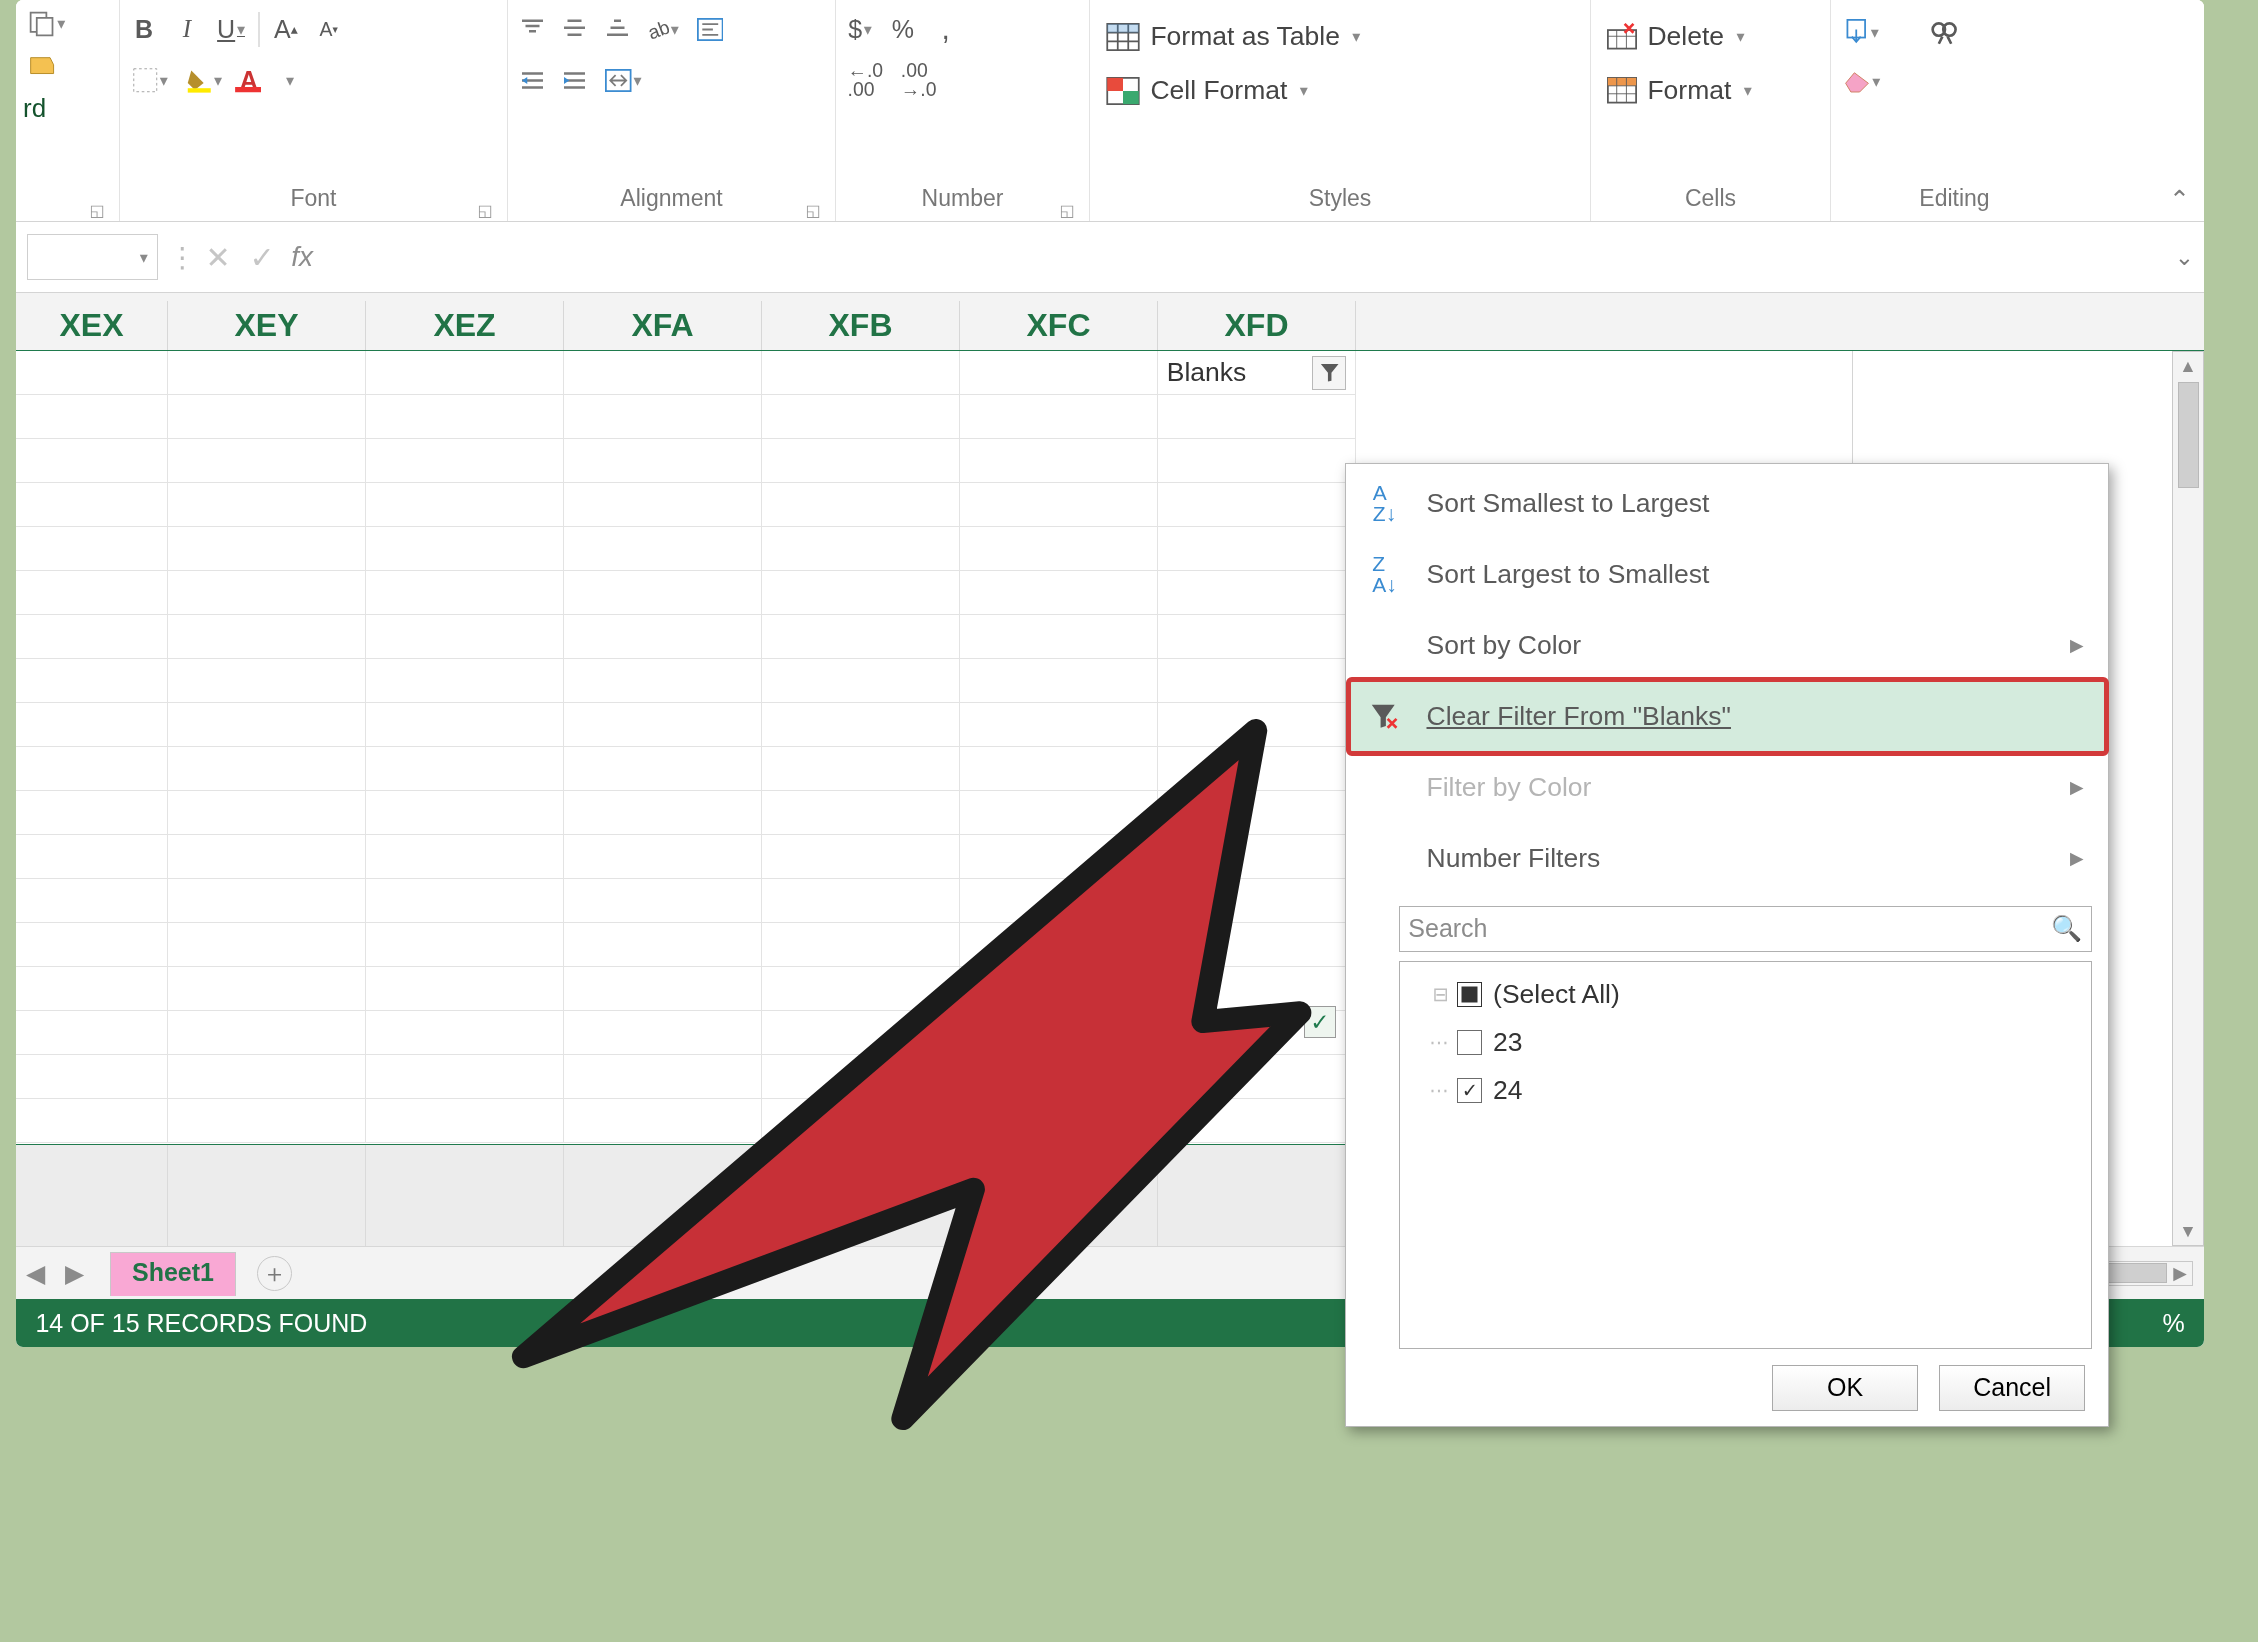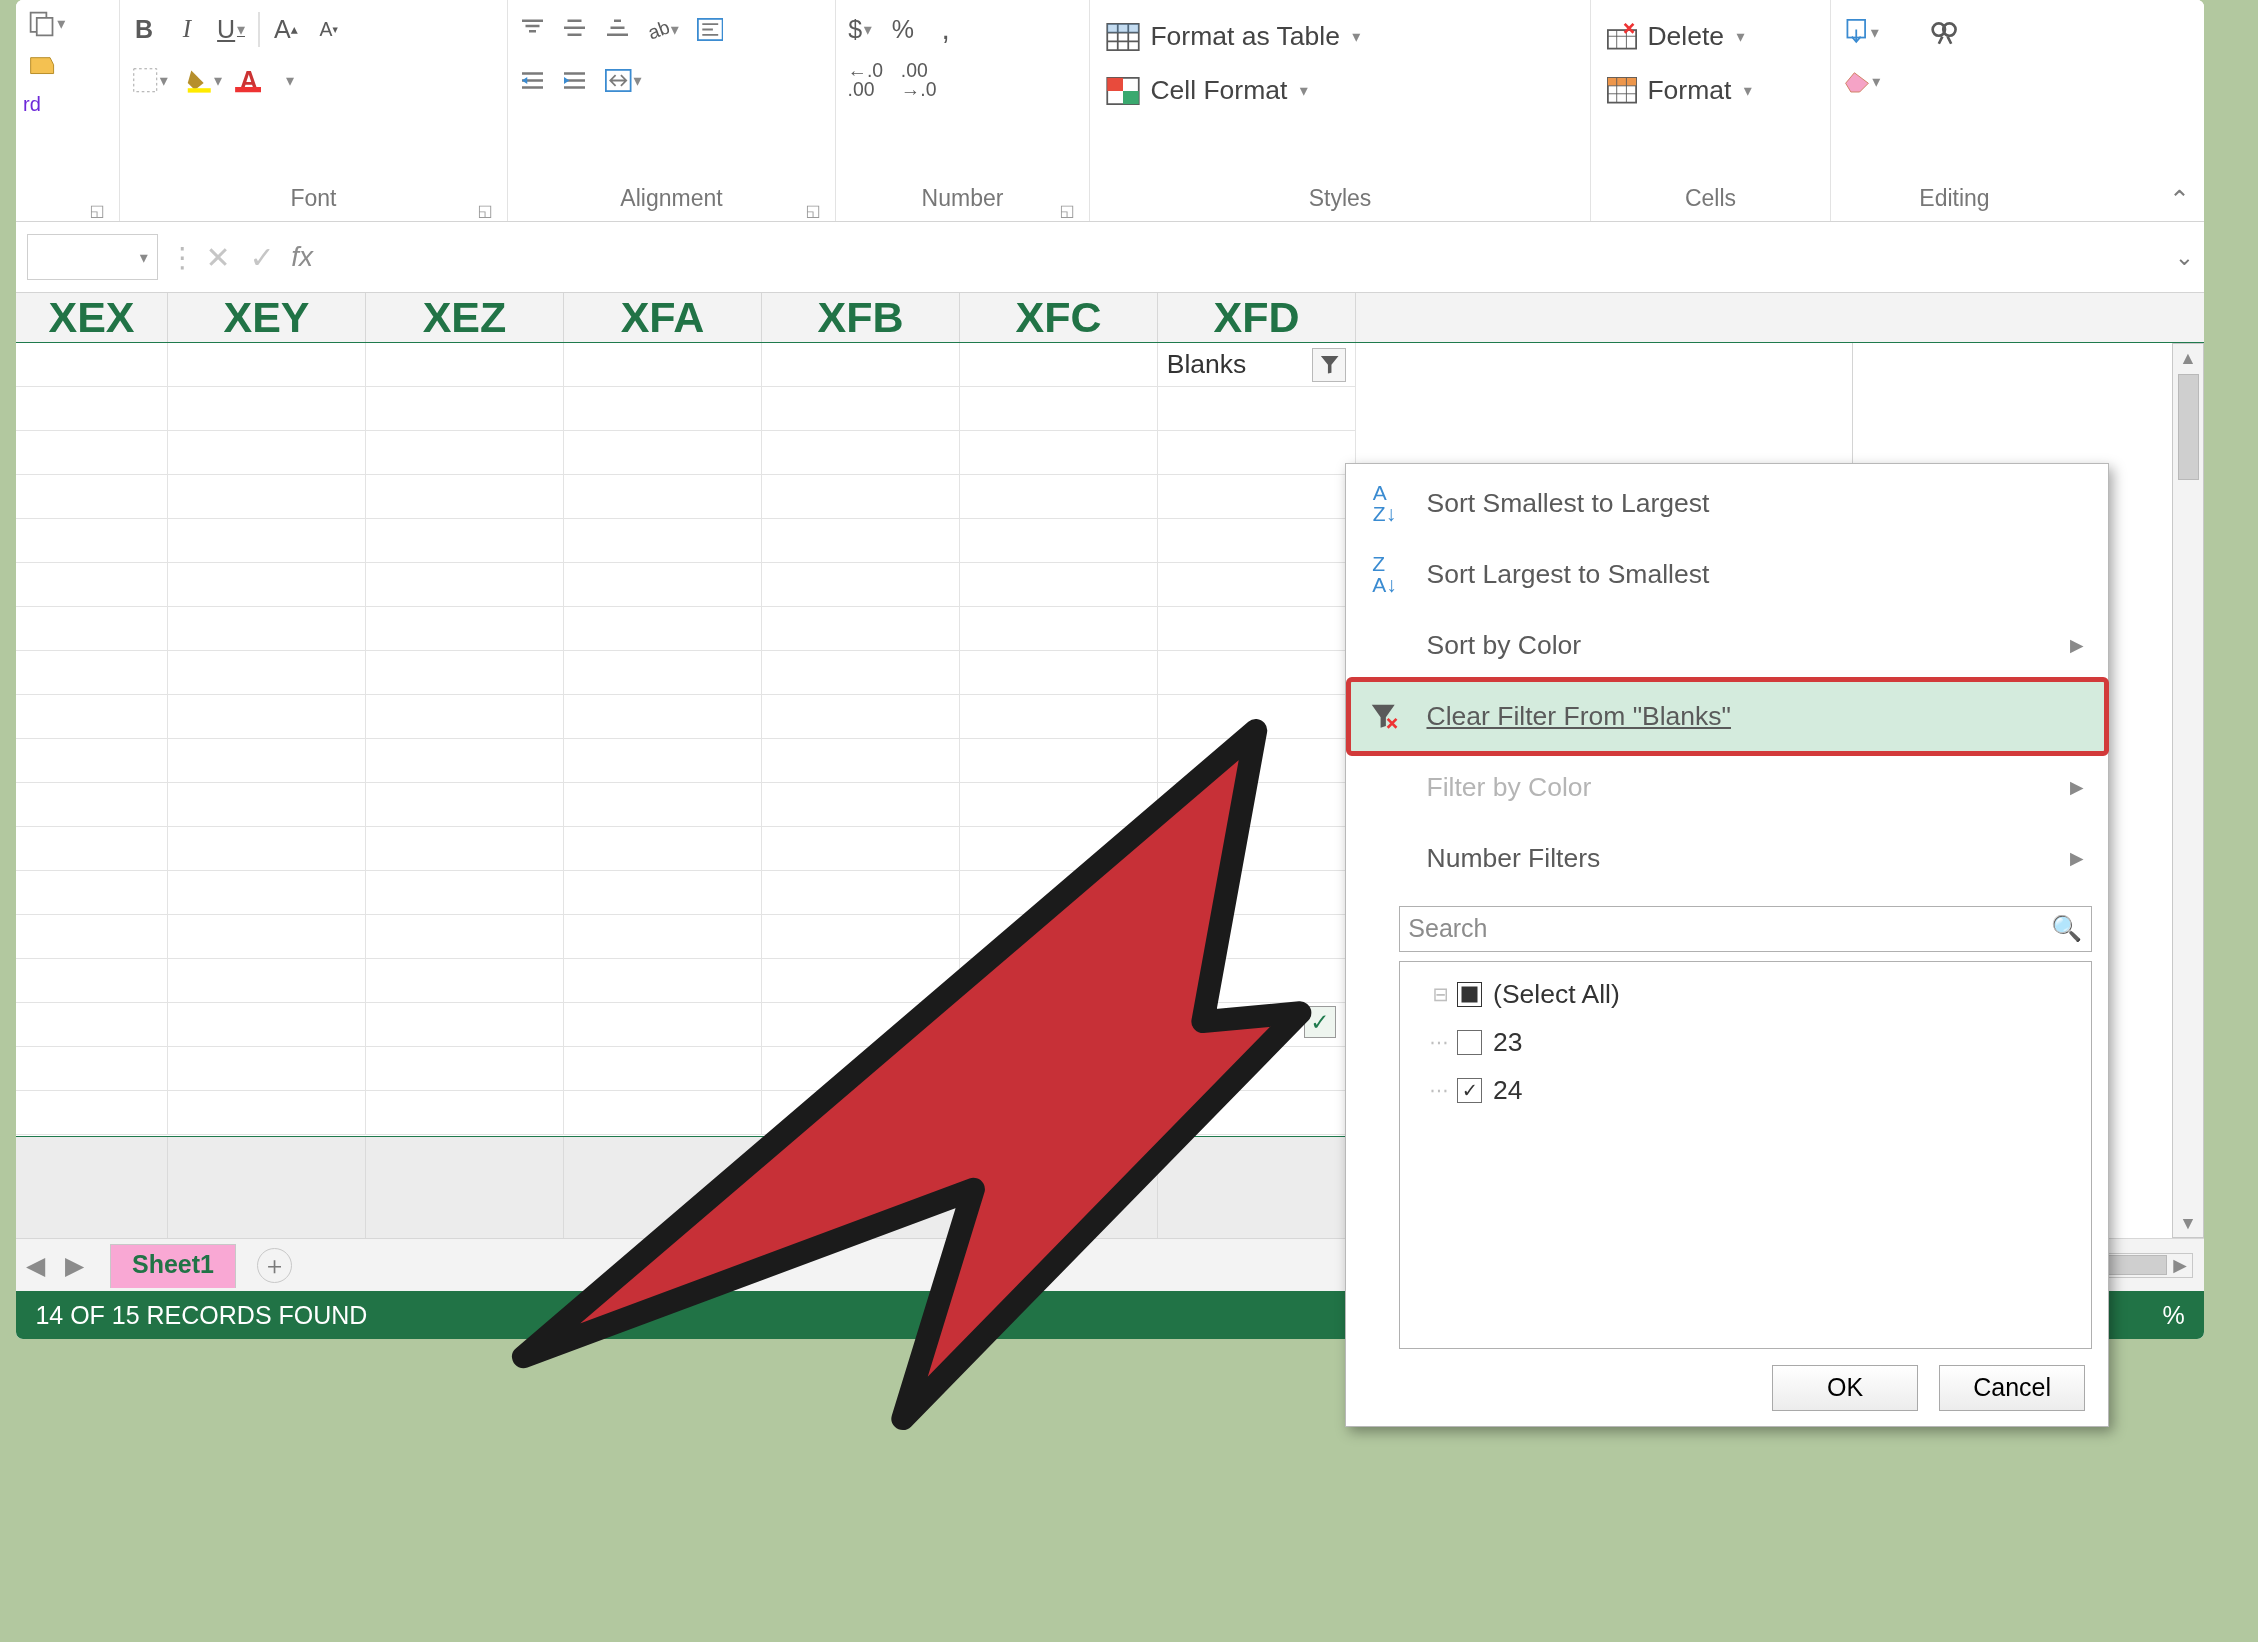--- a/index.html
+++ b/index.html
@@ -111,23 +111,24 @@
     display:flex;
     background:#f3f3f3;
     border-bottom:1.8px solid #1f7a4d;
   }
   .col-h {
     flex:0 0 198px;
     border-right:0.9px solid #d7d7d7;
     text-align:center;
     font-weight:700;
     color:#217346;
-    font-size:43px;
+    font-size:32px;
     height:49px;
     line-height:49px;
+    margin-top:8px;
   }
   .col-h:first-child { flex:0 0 152px; }
 
   
   .grid {
     background:#fff;
     position:relative;
   }
   .grid-scroll {
     border-right:0.9px solid #d4d4d4;
@@ -332,21 +333,21 @@
             <span class="dd">▾</span>
           </div>
         </div>
         <div class="row">
           <div class="rib-btn">
             <svg width="30" height="26.5" viewBox="0 0 34 30">
                 <path d="M3 3h22l4 8v10H3z" fill="#f4c151" stroke="#b08318"></path>
               </svg>
           </div>
         </div>
-        <div style="color:#6d28d9;font-size:20px">rd</div>
+        <div style="color:#14532d;font-size:26px">rd</div>
       </div>
       <div class="grp-label">&nbsp;<span class="launcher">◱</span></div>
     </div>
 
     <div class="group" style="width:388px">
       <div class="col" style="gap:14px; padding-top:5.3px">
         <div class="row">
           <div class="rib-btn" style="font-weight:700">B</div>
           <div class="rib-btn" style="font-style:italic;font-family:Georgia">I</div>
           <div class="rib-btn" style="text-decoration:underline;">U<span class="dd">▾</span></div>

